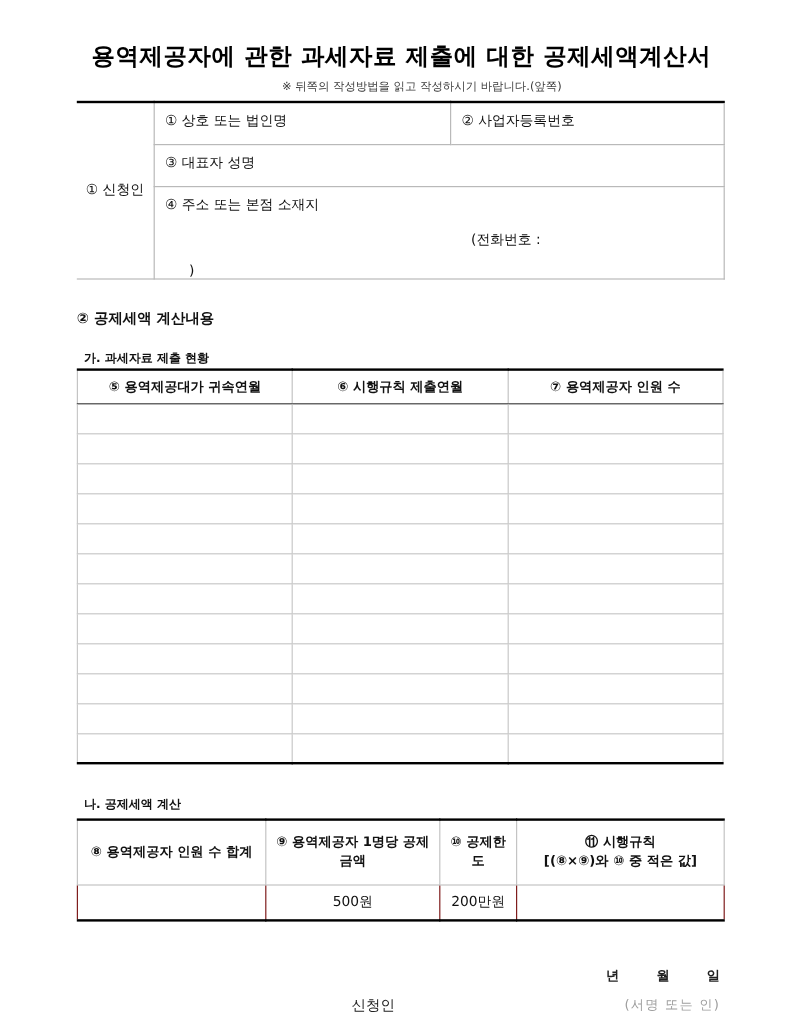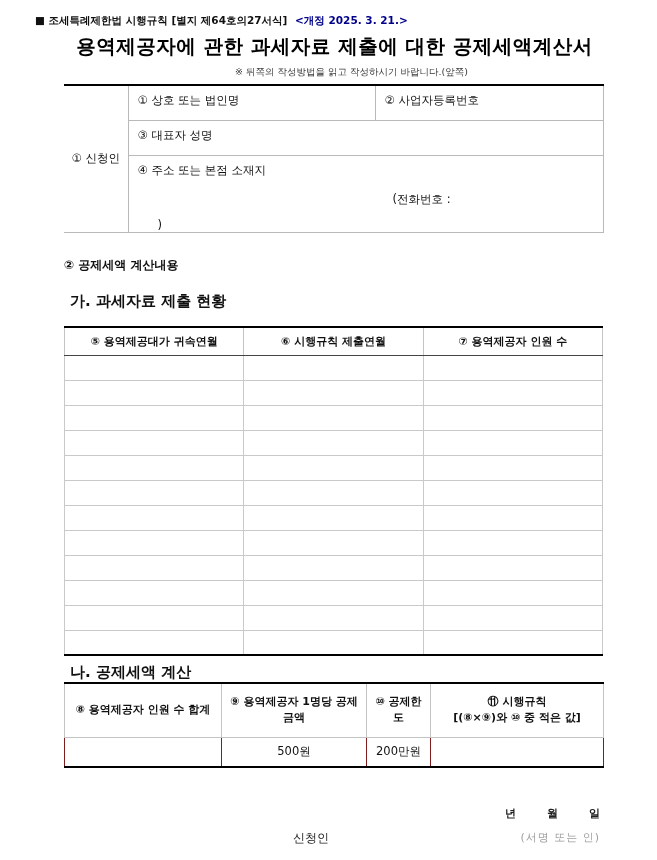--- a/index.html
+++ b/index.html
@@ -26,48 +26,44 @@
   .applicant-table td.label-cell { border-left: none; text-align: center; vertical-align: middle; padding: 0 2px; width: 64px; }
   .row-name td { height: 35px; }
   .row-rep td { height: 35px; }
   .row-addr td { height: 77px; }
   .addr-wrap { position: relative; width: 100%; height: 64px; }
   .addr-label { position: absolute; left: 0; top: 0; }
   .phone-label { position: absolute; left: 255px; top: 29px; }
   .phone-close { position: absolute; left: 20px; top: 55px; }
 
   .section-title { position: absolute; left: 64px; font-size: 12px; font-weight: bold; color: #111; }
-  .sub-title { position: absolute; left: 70px; font-size: 15px; font-weight: bold; color: #111; }
+  .sub-title { position: absolute; left: 70px; font-size: 10px; font-weight: bold; color: #111; }
 
   
-  .submission-table { position: absolute; top: 326px; left: 64px; width: 539px; border-top: 2px solid #000; border-bottom: 2px solid #000; border-left: 1px solid #c4c4c4; border-right: 1px solid #c4c4c4; padding-left: 44px; }
+  .submission-table { position: absolute; top: 307px; left: 64px; width: 539px; border-top: 2px solid #000; border-bottom: 2px solid #000; border-left: 1px solid #c4c4c4; border-right: 1px solid #c4c4c4; padding-left: 44px; }
   .submission-table th { height: 28px; font-size: 11px; font-weight: bold; text-align: center; vertical-align: middle; border: 1px solid #c4c4c4; border-bottom: 1px solid #444; padding: 0; color: #111; }
   .submission-table td { height: 25px; border: 1px solid #c9c9c9; padding: 0; }
   .submission-table col { width: 33.33%; }
 
   
   .credit-table { position: absolute; top: 682px; left: 64px; width: 539px; border-top: 2px solid #000; border-bottom: 2px solid #000; border-left: 1px solid #c4c4c4; border-right: 1px solid #c4c4c4; }
   .credit-table th { height: 54px; font-size: 11px; font-weight: bold; text-align: center; vertical-align: middle; border: 1px solid #c4c4c4; padding: 2px 3px; line-height: 1.5; color: #111; word-break: break-all; }
   .credit-table td { height: 30px; font-size: 11.5px; text-align: center; vertical-align: middle; border: 1px solid #7f1d1d; padding: 0; color: #111; }
 
   .declaration { position: absolute; top: 774px; left: 70px; width: 530px; font-size: 12px; line-height: 1.6; color: #111; white-space: pre-wrap; word-break: break-all; }
 
   .date-line { position: absolute; top: 806px; right: 57px; display: flex; gap: 31px; font-size: 11px; color: #222; font-weight: bold; }
   .signer { position: absolute; top: 830px; left: 293px; font-size: 12px; color: #222; }
   .signature-note { position: absolute; top: 830px; right: 57px; font-size: 11px; color: #9e9e9e; letter-spacing: 1px; }
 </style>
 </head>
 <body>
 
 <div class="page">
 
-  <div class="reg-line">
-    <span>■ 조세특례제한법 시행규칙 [별지 제64호의27서식]</span>
-    <span class="revision">&lt;개정 2025. 3. 21.&gt;</span>
-  </div>
 
   <div class="doc-title">용역제공자에 관한 과세자료 제출에 대한 공제세액계산서</div>
 
   <div class="note-line">
     <span>※ 뒤쪽의 작성방법을 읽고 작성하시기 바랍니다.</span>
     <span>(앞쪽)</span>
   </div>
 
   <table class="applicant-table">
     <colgroup>

